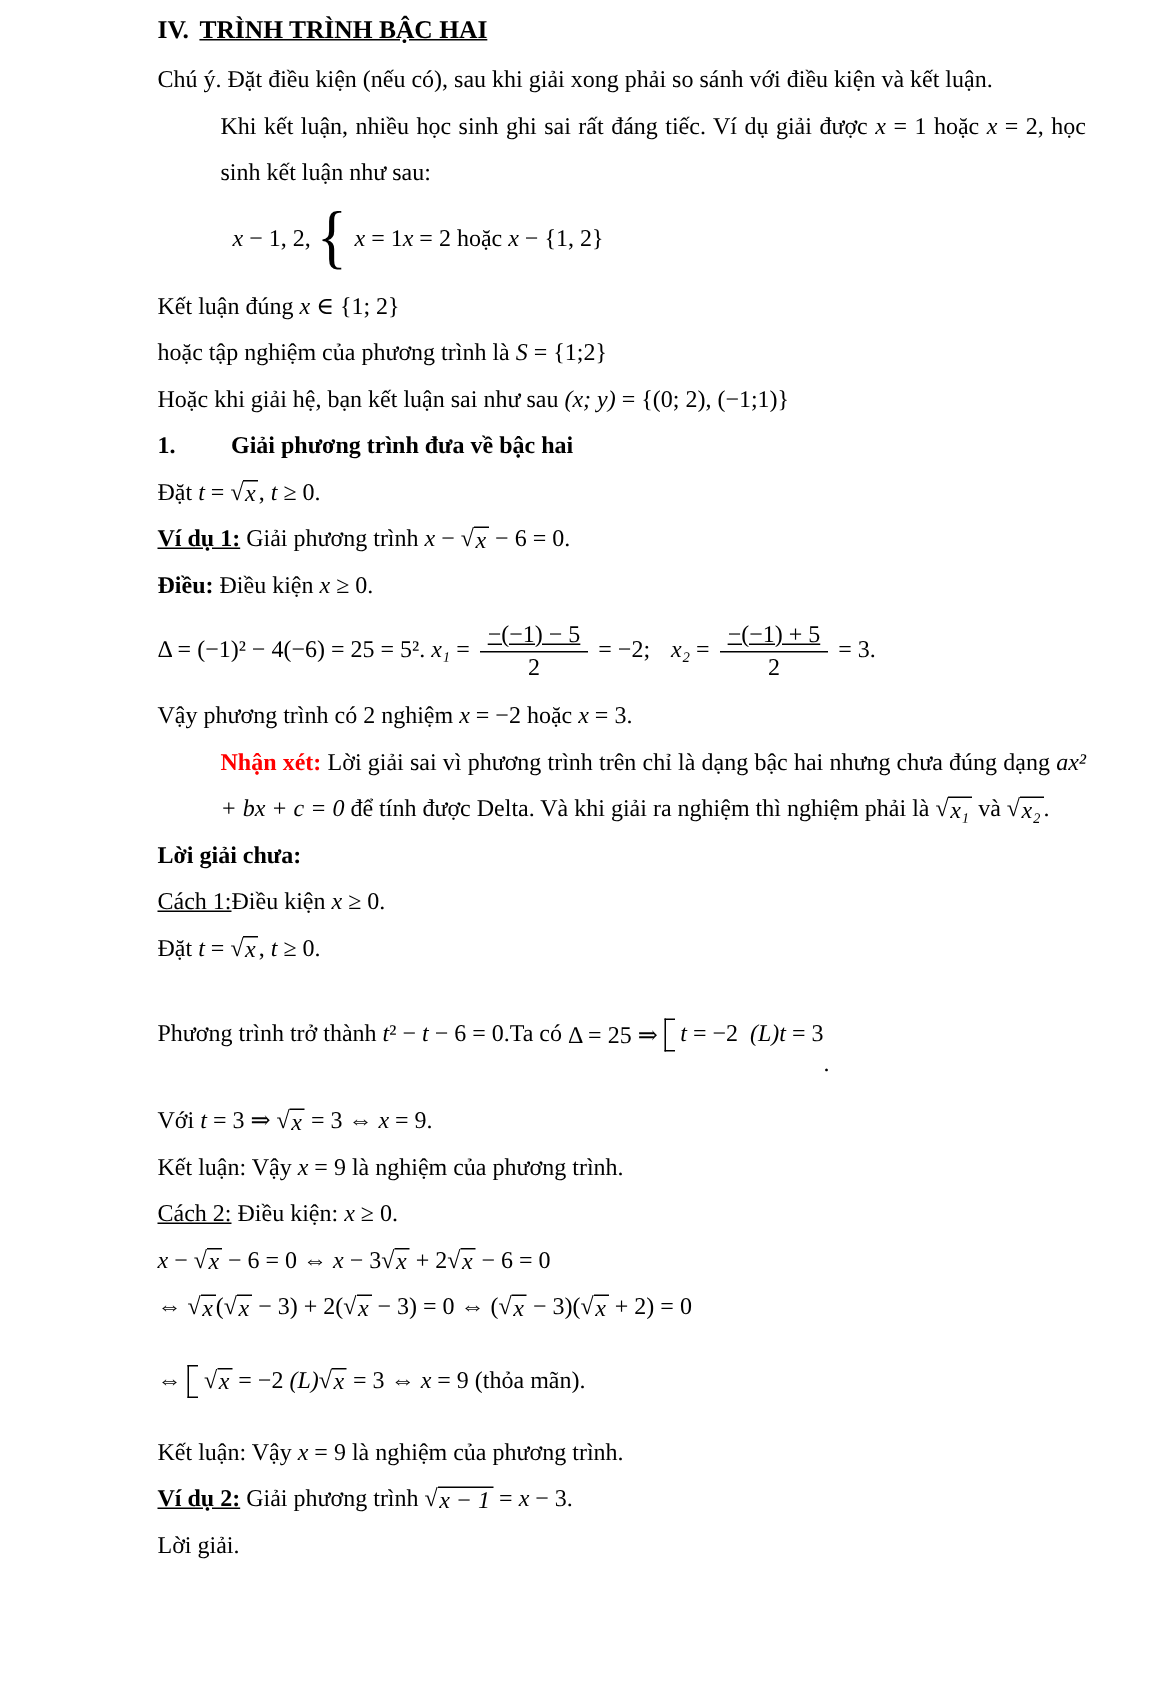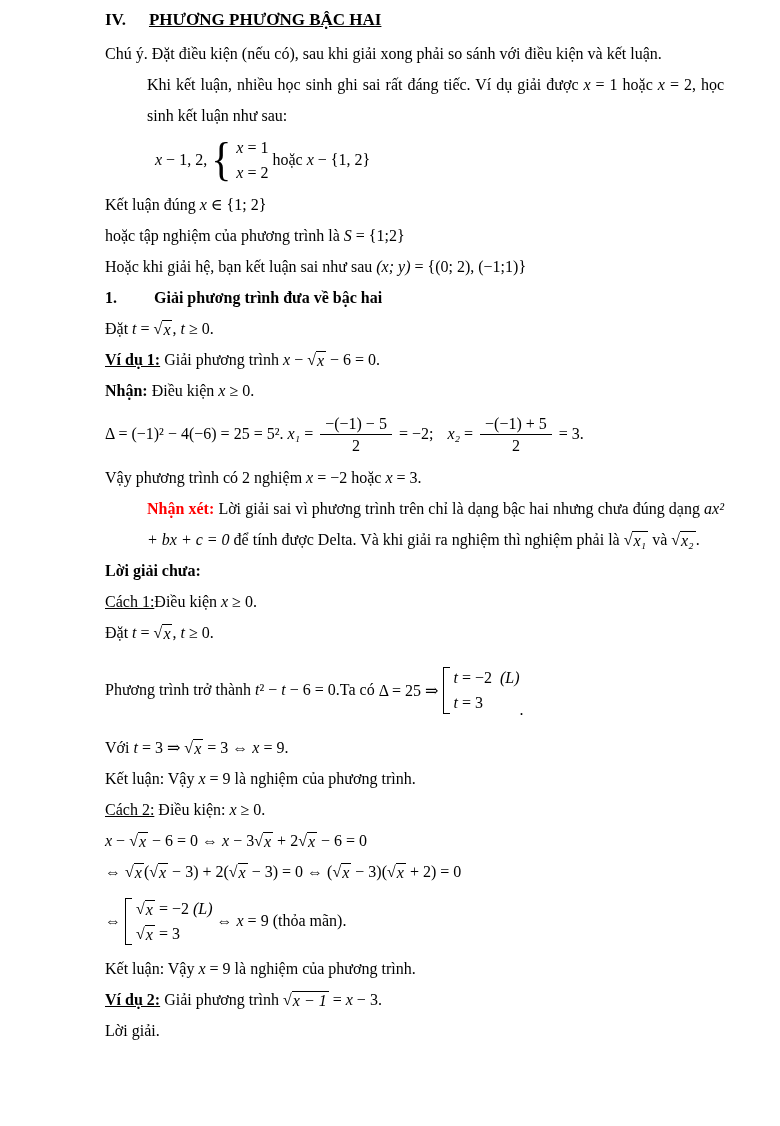--- a/index.html
+++ b/index.html
@@ -8,54 +8,54 @@
     font-family:"Liberation Serif","DejaVu Serif",serif;
     font-size:16px;color:#000;
   }
   .page{box-sizing:border-box;width:780px;height:1126px;padding:6px 56px 0 105px;background:#fff;}
   .ln{line-height:31px;min-height:31px;}
   .just{text-align:justify;margin-left:42px;}
   .b{font-weight:bold;}
   .u{text-decoration:underline;}
   .it{font-style:italic;}
   .title{font-size:17px;font-weight:bold;line-height:27px;margin-bottom:5px;}
-  .tnum{margin-right:23px;}
+  .tnum{margin-right:7px;}
   .sec{font-weight:bold;line-height:31px;}
   .secnum{display:inline-block;width:49px;}
   
   .fblock{display:flex;align-items:center;margin:2px 0;}
   .fblock>span{white-space:pre;}
   .fw{min-height:54px;margin-left:50px;}
   .delta-block{min-height:52px;}
   .ptt-block{min-height:58px;margin:13px 0;}
   .cs2-block{min-height:58px;margin:5px 0 3px 0;}
   
   .cases{display:inline-flex;align-items:center;}
-  .crows{display:flex;flex-direction:column;row-gap:3px;margin-left:4px;}
+  .crows{display:flex;flex-direction:row;row-gap:3px;margin-left:4px;}
   .crow{line-height:22px;white-space:pre;}
   .crow span{white-space:pre;}
   .sqbr{align-self:stretch;width:6px;border:1.6px solid #000;border-right:none;}
   .brace{font-size:42px;line-height:0.85;font-weight:400;transform:scaleY(1.12);margin-right:1px;}
   
   .frac{display:inline-flex;flex-direction:column;text-align:center;vertical-align:middle;line-height:21px;margin:0 3px;}
-  .fnum{border-bottom:1.2px solid #000;padding:0 5px;}
+  .fnum{border-bottom:1.2px solid #000;padding:0 5px;text-decoration:underline;}
   
   .sqrt{display:inline-flex;align-items:flex-start;white-space:pre;vertical-align:baseline;}
   .rsign{line-height:19px;position:relative;top:0px;}
   .rbody{line-height:18px;border-top:1.2px solid #000;padding:0 2px 0 1px;margin-top:1px;}
   .ml14{margin-left:14px;}
   .dot-after{align-self:flex-end;}
 </style>
 </head>
 <body>
 
 <div class="page">
 
   <div class="title">
-    <span class="tnum">IV.</span><span class="u">PHƯƠNG PHƯƠNG BẬC HAI</span>
+    <span class="tnum">IV.</span><span class="u">TRÌNH TRÌNH BẬC HAI</span>
   </div>
 
   <div class="ln">
     <span>Chú ý. Đặt điều kiện (nếu có), sau khi giải xong phải so sánh với điều kiện và kết luận.</span>
   </div>
 
   <div class="ln just">
     <span>Khi kết luận, nhiều học sinh ghi sai rất đáng tiếc. Ví dụ giải được </span><span class="it">x</span><span> = 1 hoặc </span><span class="it">x</span><span> = 2, học sinh kết luận như sau:</span>
   </div>
 
@@ -92,21 +92,21 @@
 
   <div class="ln">
     <span>Đặt </span><span class="it">t</span><span> = </span><span class="sqrt"><span class="rsign">√</span><span class="rbody it">x</span></span><span>,  </span><span class="it">t</span><span> ≥ 0.</span>
   </div>
 
   <div class="ln">
     <span class="b u">Ví dụ 1:</span><span> Giải phương trình </span><span class="it">x</span><span> − </span><span class="sqrt"><span class="rsign">√</span><span class="rbody it">x</span></span><span> − 6 = 0.</span>
   </div>
 
   <div class="ln">
-    <span class="b">Nhận:</span><span> Điều kiện </span><span class="it">x</span><span> ≥ 0.</span>
+    <span class="b">Điều:</span><span> Điều kiện </span><span class="it">x</span><span> ≥ 0.</span>
   </div>
 
   <div class="fblock delta-block">
     <span>Δ = (−1)² − 4(−6) = 25 = 5². </span>
     <span class="it">x₁</span>
       <span> = </span>
     <span class="frac"><span class="fnum">−(−1) − 5</span><span class="fden">2</span></span>
     <span> = −2;</span>
     <span class="it ml14">x₂</span>
       <span> = </span>

